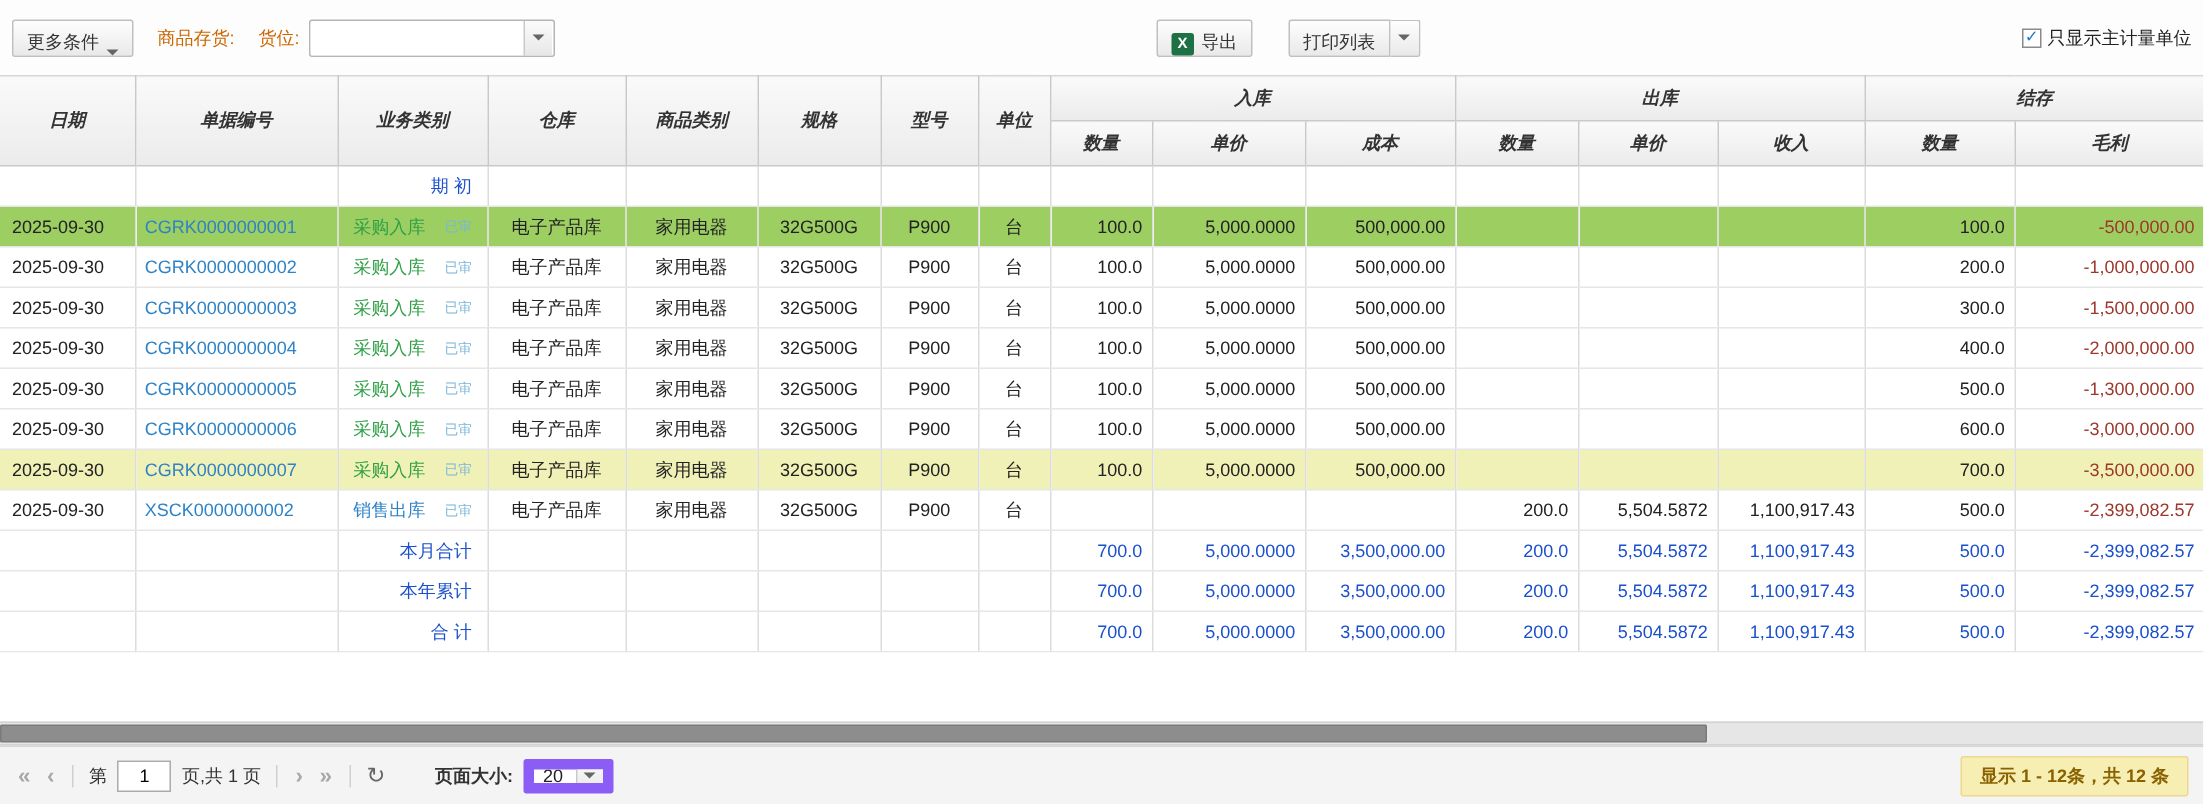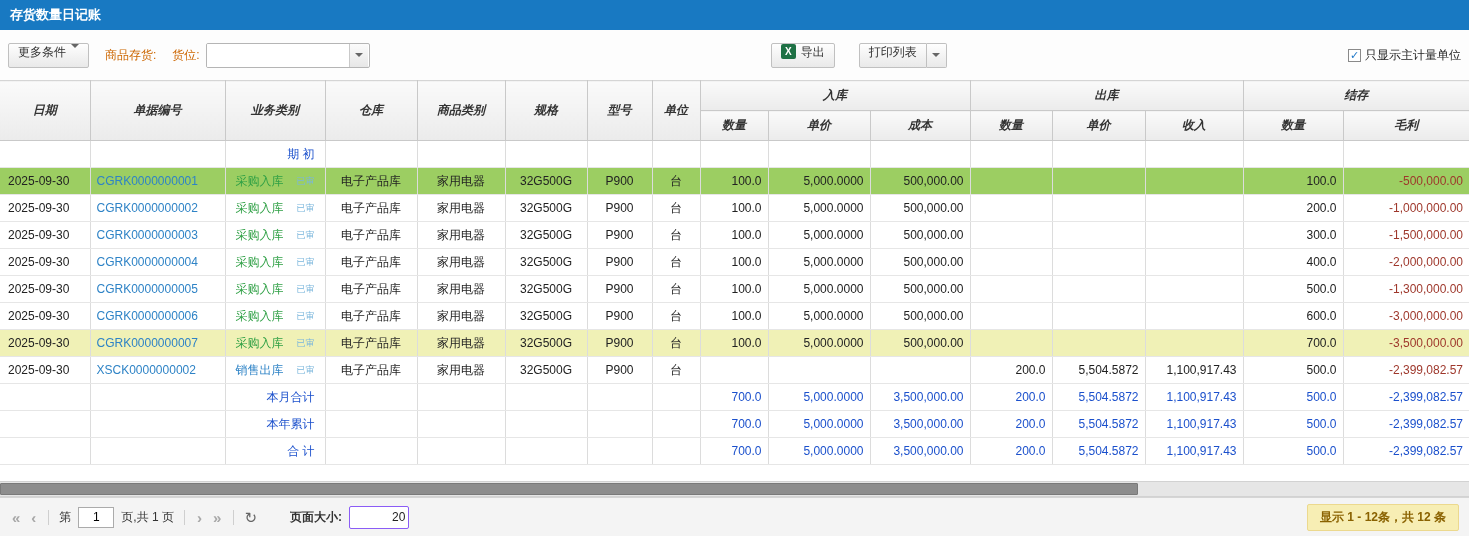--- a/index.html
+++ b/index.html
@@ -9,21 +9,21 @@
     font-size: 12px; color: #222; background: #fff;
   }
   .page { width:1469px; height:536px; overflow:hidden; display:flex; flex-direction:column; background:#fff; }
 
   
   .titlebar { height:30px; background:#1879c2; color:#fff; font-weight:bold; font-size:13px;
     line-height:30px; padding:0 10px; flex:0 0 auto; }
 
   
   .toolbar { height:50px; display:flex; align-items:center; padding:0 8px; gap:6px; background:#fdfdfd; flex:0 0 auto; }
-  .btn { display:inline-flex; align-items:flex-start; gap:5px; height:25px; padding:0 9px;
+  .btn { display:inline-flex; align-items:flex-end; gap:5px; height:25px; padding:0 9px;
     background:linear-gradient(#fefefe,#e9e9e9); border:1px solid #c0c0c0; border-radius:2px;
     color:#333; cursor:pointer; font-size:12px; white-space:nowrap; }
   .caret { width:0; height:0; border-left:4px solid transparent; border-right:4px solid transparent;
     border-top:4px solid #666; display:inline-block; }
   .lbl-orange { color:#cc6600; margin-left:10px; white-space:nowrap; }
   .combo { display:flex; align-items:center; border:1px solid #b5b5b5; background:#fff; height:25px; border-radius:2px; overflow:hidden; }
   .combo input { border:none; outline:none; height:23px; padding:0 6px; font-size:12px; font-family:inherit; }
   .clear-icon { width:14px; height:14px; border-radius:50%; background:#b9b9b9; color:#fff;
     font-size:9px; line-height:14px; text-align:center; margin:0 3px; cursor:pointer; flex:0 0 auto; }
   .combo .dd { width:19px; height:23px; background:linear-gradient(#fbfbfb,#e7e7e7);
@@ -72,33 +72,32 @@
 
   
   .pager { height:39px; background:#f4f4f4; border-top:1px solid #d5d5d5; display:flex; align-items:center;
     padding:0 10px; gap:7px; flex:0 0 auto; }
   .pg-icon { color:#a8a8a8; font-size:15px; font-weight:bold; cursor:pointer; line-height:1; padding:0 2px; user-select:none; }
   .pg-sep { width:1px; height:15px; background:#cfcfcf; margin:0 3px; }
   .pg-text { color:#333; }
   .pg-input { width:36px; height:21px; border:1px solid #ababab; text-align:center; font-size:12px; font-family:inherit; }
   .refresh-icon { color:#666; font-size:15px; cursor:pointer; line-height:1; }
   .pagesize-label { font-weight:bold; margin-left:26px; color:#333; }
-  .pagesize { display:flex; align-items:center; border:1px solid #8b5cf6; background:#fff; height:23px; width:60px; border-radius:2px; overflow:hidden;padding-left:36px; }
+  .pagesize { display:flex; align-items:center; border:7px solid #8b5cf6; background:#fff; height:23px; width:60px; border-radius:2px; overflow:hidden; }
   .pagesize .val { flex:1; padding:0 6px; }
   .pagesize .dd { width:18px; height:21px; background:linear-gradient(#fbfbfb,#e7e7e7); border-left:1px solid #c9c9c9;
     display:flex; align-items:center; justify-content:center; cursor:pointer; }
   .summary-badge { margin-left:auto; background:#f7eeb4; border:1px solid #ecd98e; color:#8a6200; font-weight:bold;
     padding:4px 12px; border-radius:2px; white-space:nowrap; }
 </style>
 </head>
 <body>
 
 <div class="page">
 
-  <div class="titlebar">存货数量日记账</div>
 
   <div class="toolbar">
     <button class="btn">
       <span>更多条件</span>
       <span class="caret"></span>
     </button>
 
     <span class="lbl-orange">商品存货:</span>
 
     <span class="lbl-orange">货位:</span>

